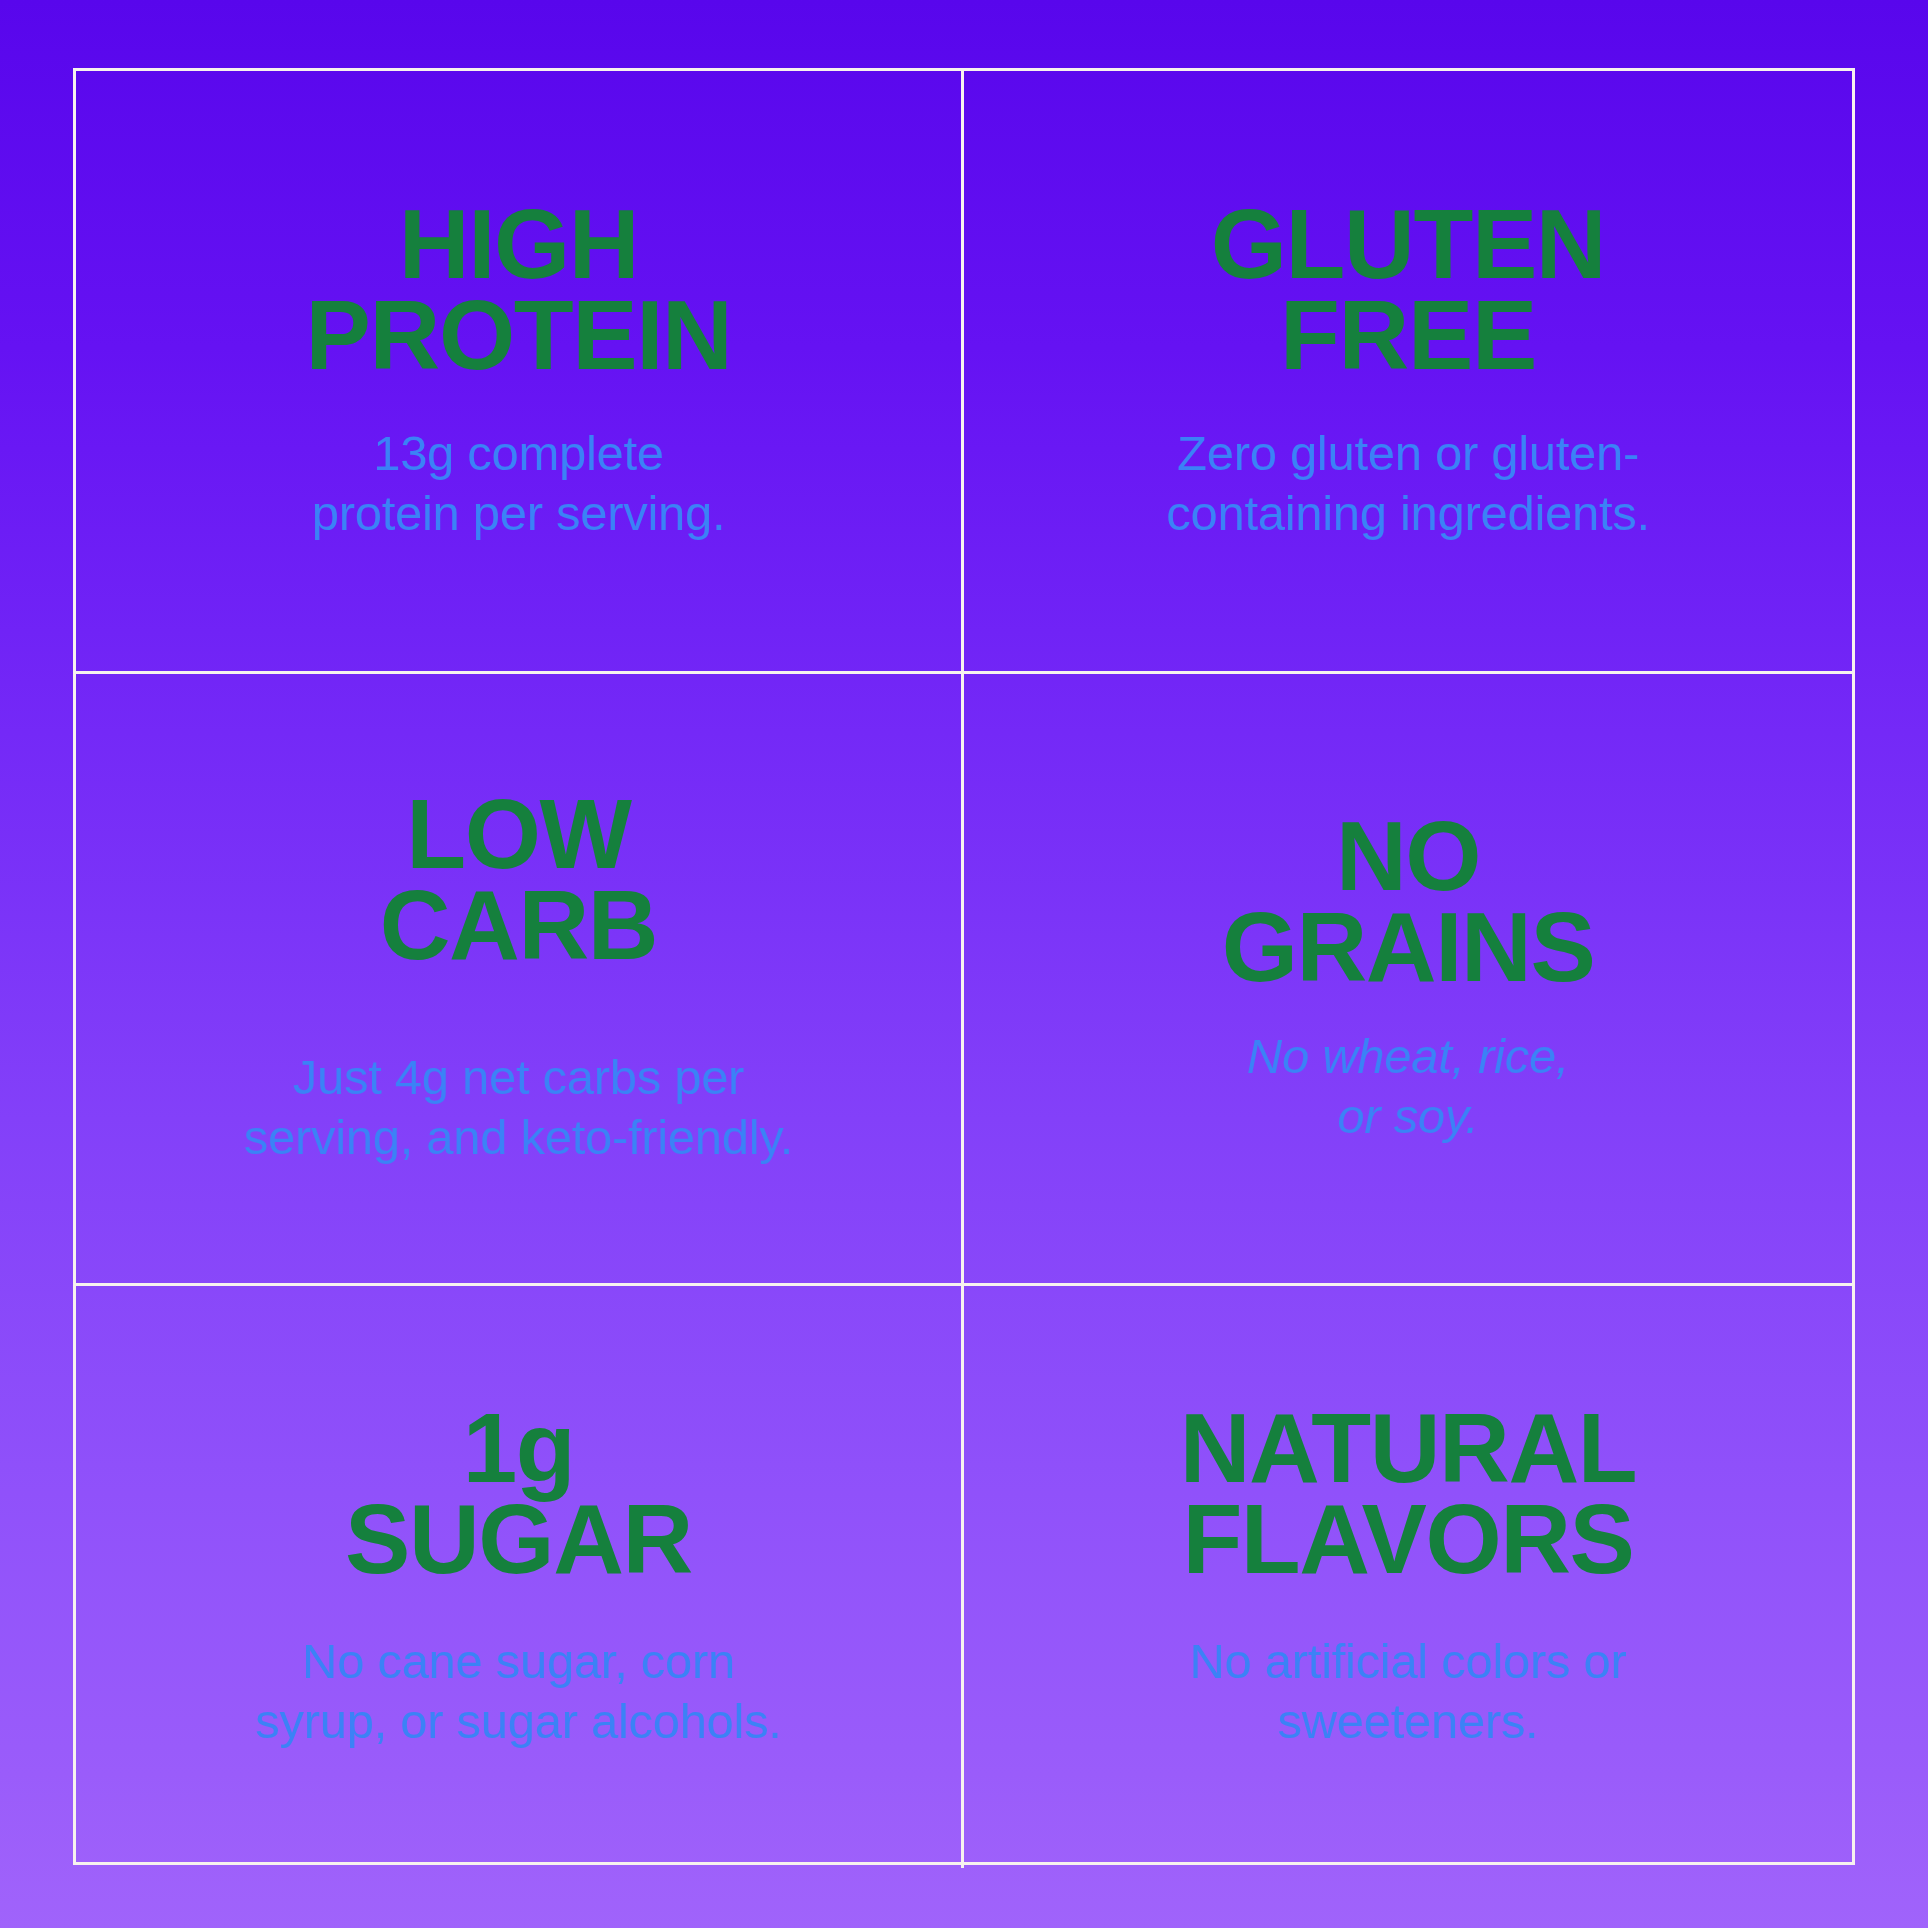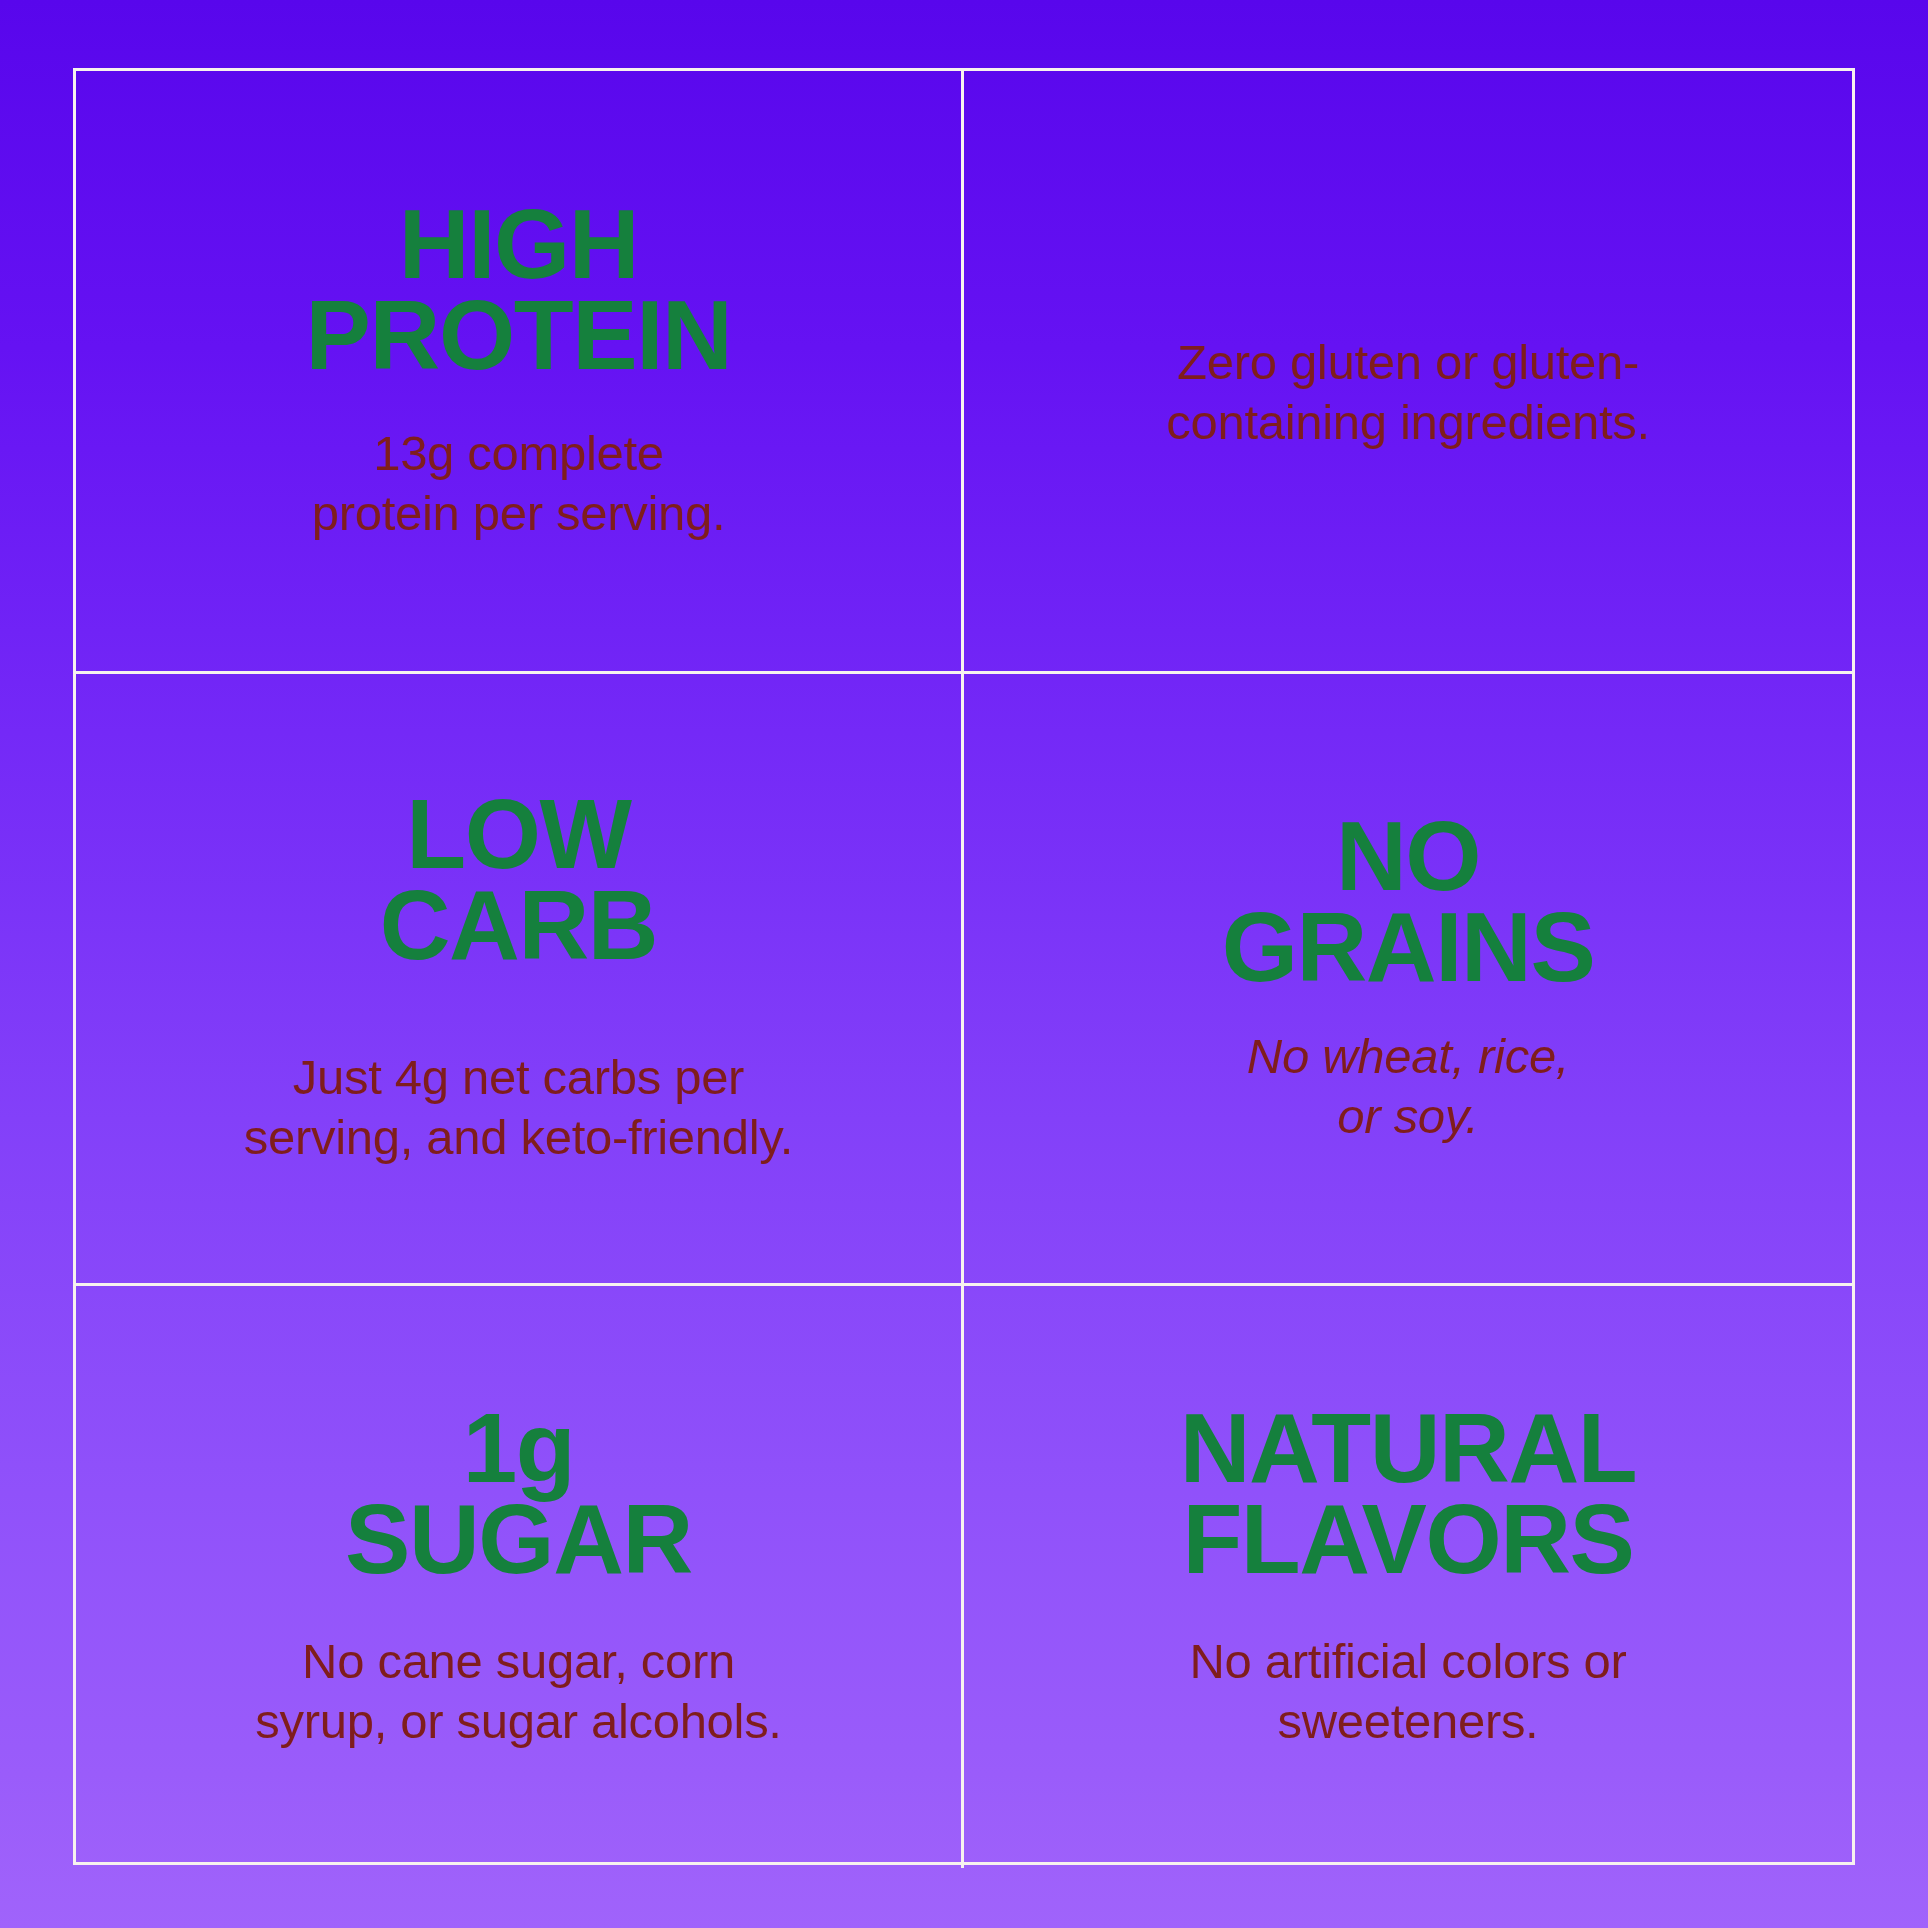--- a/index.html
+++ b/index.html
@@ -54,21 +54,21 @@
     white-space:pre-line;
     color:#15803d;
   }
   .benefit-desc {
     margin-top:40px;
     font-weight:400;
     font-size:49px;
     line-height:1.22;
     letter-spacing:-0.3px;
     white-space:pre-line;
-    color:#7f1d1d;
+    color:#3b82f6;
     max-width:678px;
   }
 
   
   .cell-0 .benefit-desc { margin-top:43px; }
   .cell-1 .benefit-desc { margin-top:43px; }
   .cell-2 .benefit-desc { margin-top:77px; }
   .cell-3 .benefit-desc { margin-top:34px;font-style:italic; }
   .cell-4 .benefit-desc { margin-top:47px; }
   .cell-5 .benefit-desc { margin-top:47px; }
@@ -79,20 +79,22 @@
 <div id="benefits-grid">
 
   <div class="benefit-cell cell-0 col-left row-0">
     <div class="benefit-title">HIGH
 PROTEIN</div>
     <div class="benefit-desc">13g complete
 protein per serving.</div>
   </div>
 
   <div class="benefit-cell cell-1 col-right row-0">
+    <div class="benefit-title">GLUTEN
+FREE</div>
     <div class="benefit-desc">Zero gluten or gluten-
 containing ingredients.</div>
   </div>
 
   <div class="benefit-cell cell-2 col-left row-1">
     <div class="benefit-title">LOW
 CARB</div>
     <div class="benefit-desc">Just 4g net carbs per
 serving, and keto-friendly.</div>
   </div>

